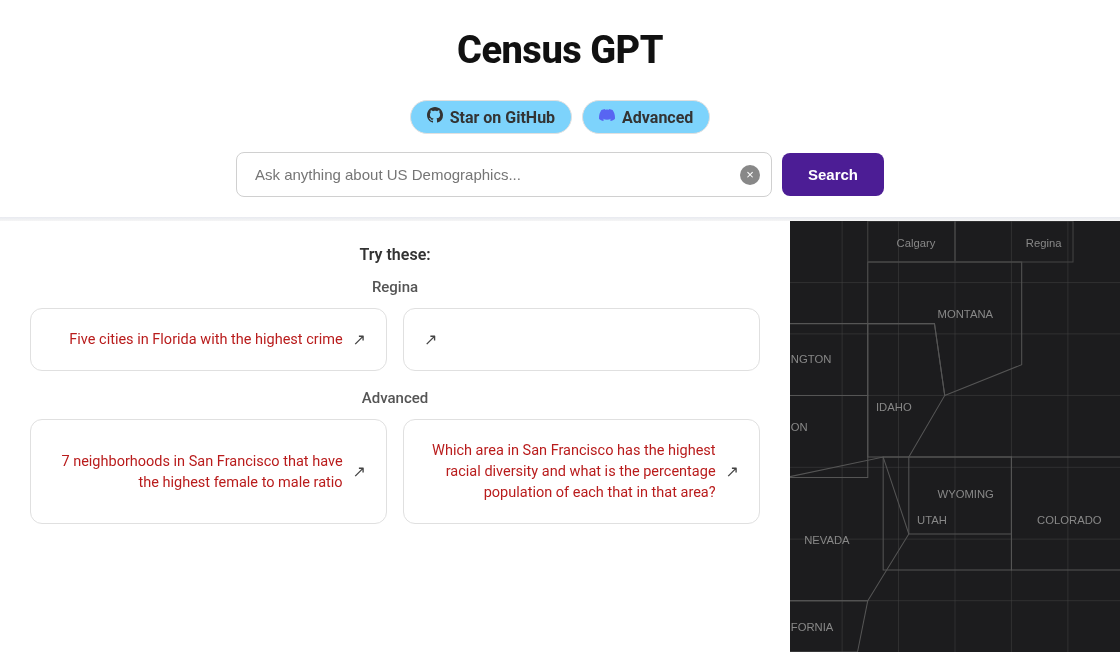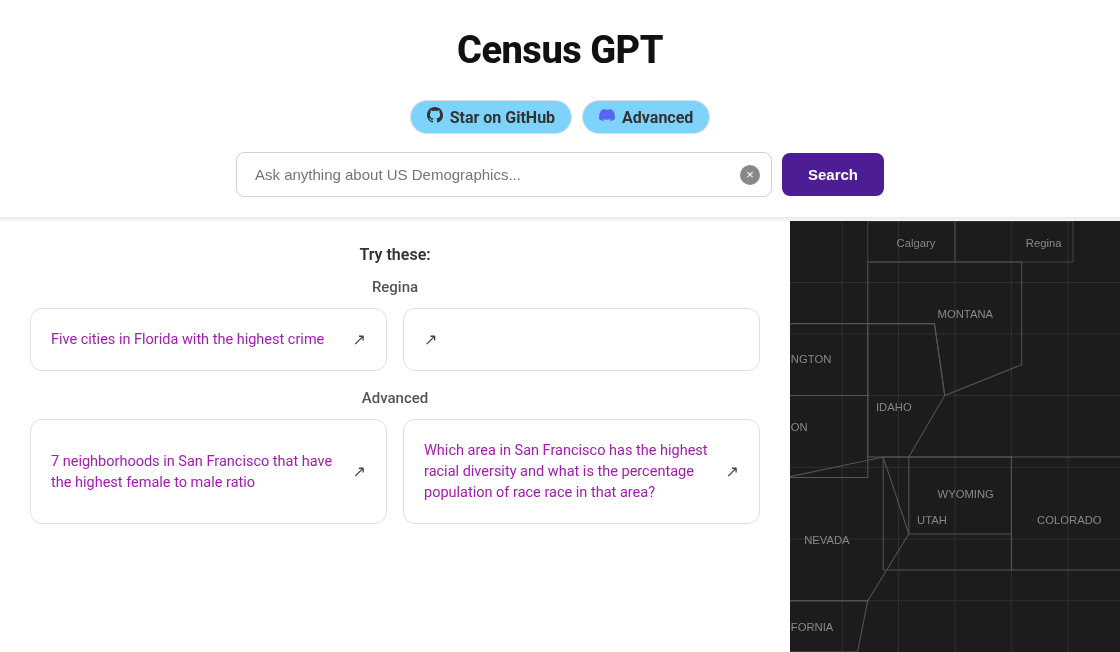--- a/index.html
+++ b/index.html
@@ -167,23 +167,23 @@
       display: flex;
       align-items: center;
       justify-content: space-between;
       cursor: pointer;
       background: #fff;
       transition: border-color 0.15s;
     }
 
     .card-text {
       font-size: 14.5px;
-      color: #a21caf;
+      color: #b91c1c;
       line-height: 1.45;
-      text-align: left;
+      text-align: right;
       flex: 1;
       padding-right: 10px;
     }
 
     .card-arrow {
       font-size: 16px;
       color: #444;
       flex-shrink: 0;
     }
 
@@ -262,21 +262,21 @@
     </div>
 
     <p class="section-label">Advanced</p>
 
     <div class="cards-row">
       <div class="card">
         <span class="card-text">7 neighborhoods in San Francisco that have the highest female to male ratio</span>
         <span class="card-arrow">↗</span>
       </div>
       <div class="card">
-        <span class="card-text">Which area in San Francisco has the highest racial diversity and what is the percentage population of race race in that area?</span>
+        <span class="card-text">Which area in San Francisco has the highest racial diversity and what is the percentage population of each that in that area?</span>
         <span class="card-arrow">↗</span>
       </div>
     </div>
   </div>
 
   <div class="right-panel">
     <svg class="map-svg" viewBox="0 0 330 420" preserveAspectRatio="xMidYMid slice">
 
       <rect width="330" height="420" fill="#1c1c1e"></rect>
 

